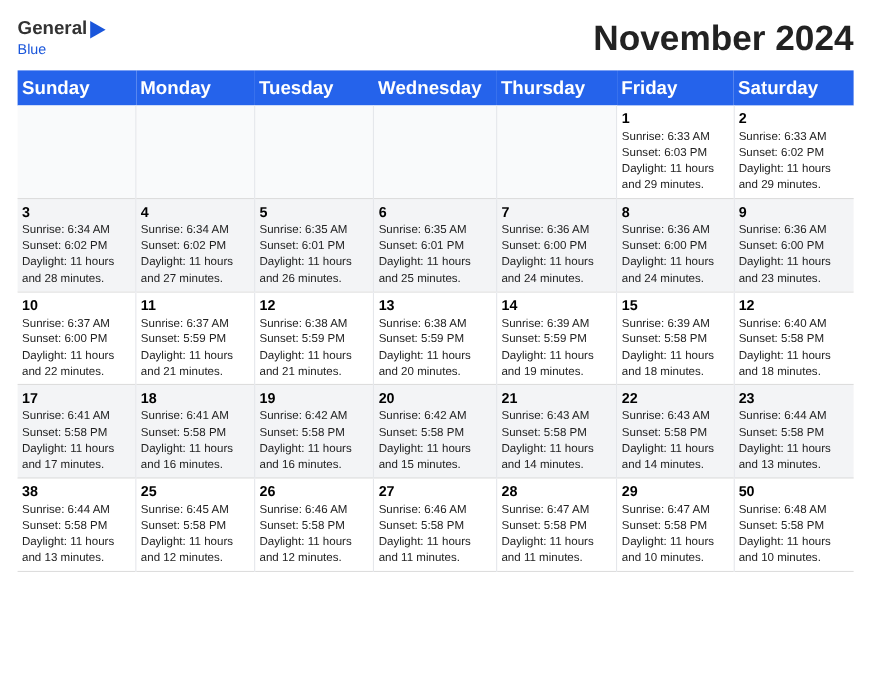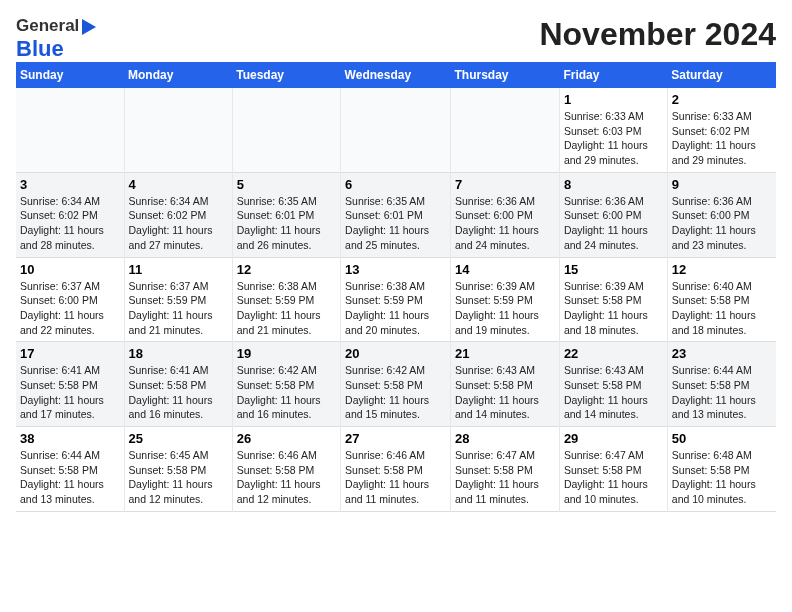--- a/index.html
+++ b/index.html
@@ -7,20 +7,21 @@
       font-family: Arial, sans-serif;
       background: #fff;
       width: 792px;
       min-height: 612px;
       padding: 16px;
     }
     .header {
       display: flex;
       justify-content: space-between;
       align-items: flex-start;
+      margin-bottom: 10px;
     }
     .title-block {
       text-align: center;
     }
     .title-block h1 {
       font-size: 32px;
       font-weight: bold;
       color: #222;
     }
     .title-block h2 {
@@ -31,21 +32,21 @@
     table {
       width: 100%;
       border-collapse: collapse;
       font-size: 11px;
     }
     thead tr th {
       background: #2563eb;
       color: #fff;
       padding: 6px 4px;
       text-align: left;
-      font-size: 12px;
+      font-size: 17px;
       font-weight: bold;
     }
     tbody tr {
       border-bottom: 1px solid #ddd;
     }
     tbody tr:nth-child(odd) {
       background: #fff;
     }
     tbody tr:nth-child(even) {
       background: #f3f4f6;
@@ -74,21 +75,21 @@
     .logo-container {
       display: flex;
       flex-direction: column;
       align-items: flex-start;
     }
     .logo-line1 {
       display: flex;
       align-items: center;
     }
     .logo-word-general { color: #333; font-size: 17px; font-weight: bold; }
-    .logo-word-blue { color: #1a56db; font-size: 22px; font-weight: bold; }
+    .logo-word-blue { color: #1a56db; font-size: 13px; font-weight: normal; }
     .logo-chevron {
       display: inline-block;
       width: 0;
       height: 0;
       border-style: solid;
       border-width: 8px 0 8px 14px;
       border-color: transparent transparent transparent #1a56db;
       margin-left: 3px;
       margin-top: 1px;
     }

